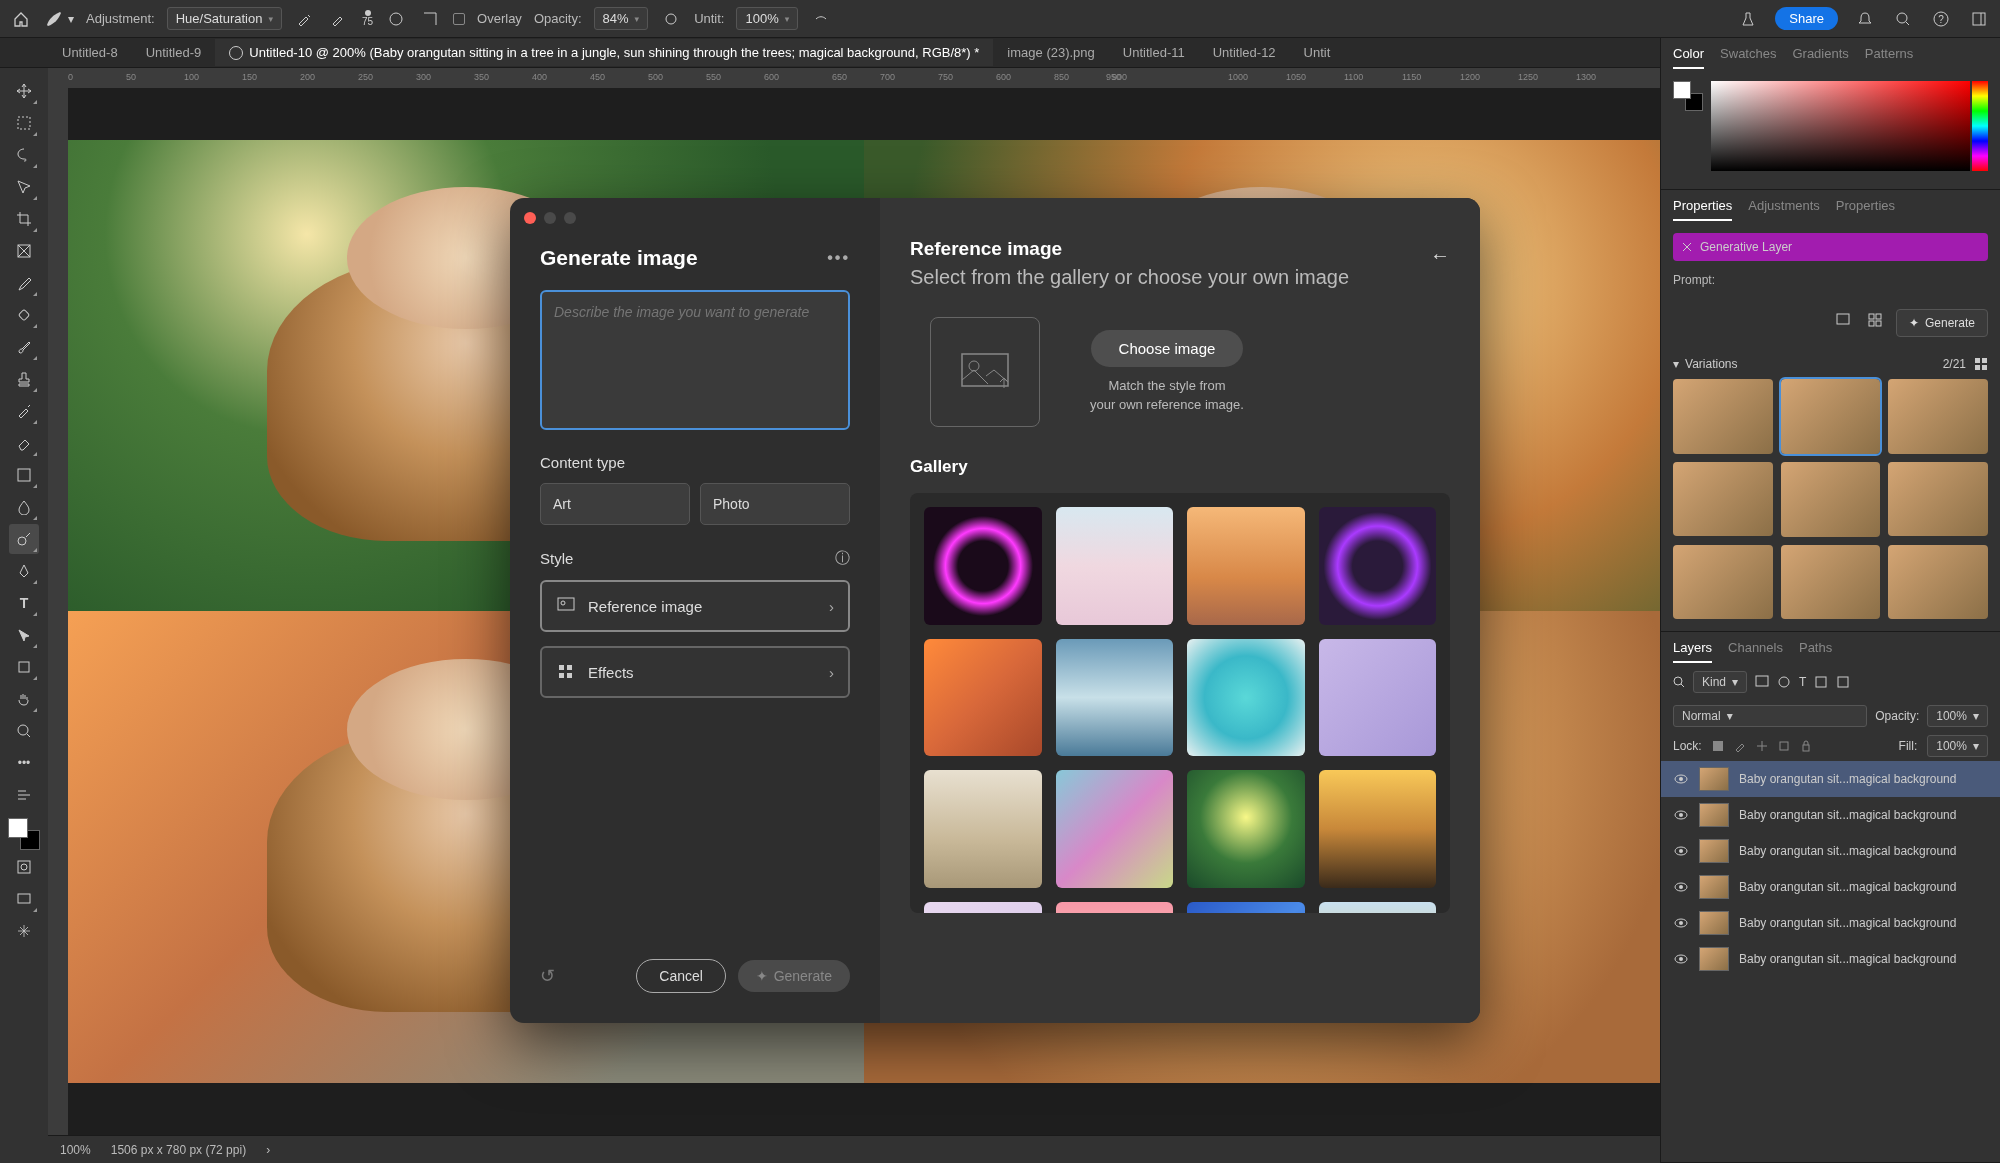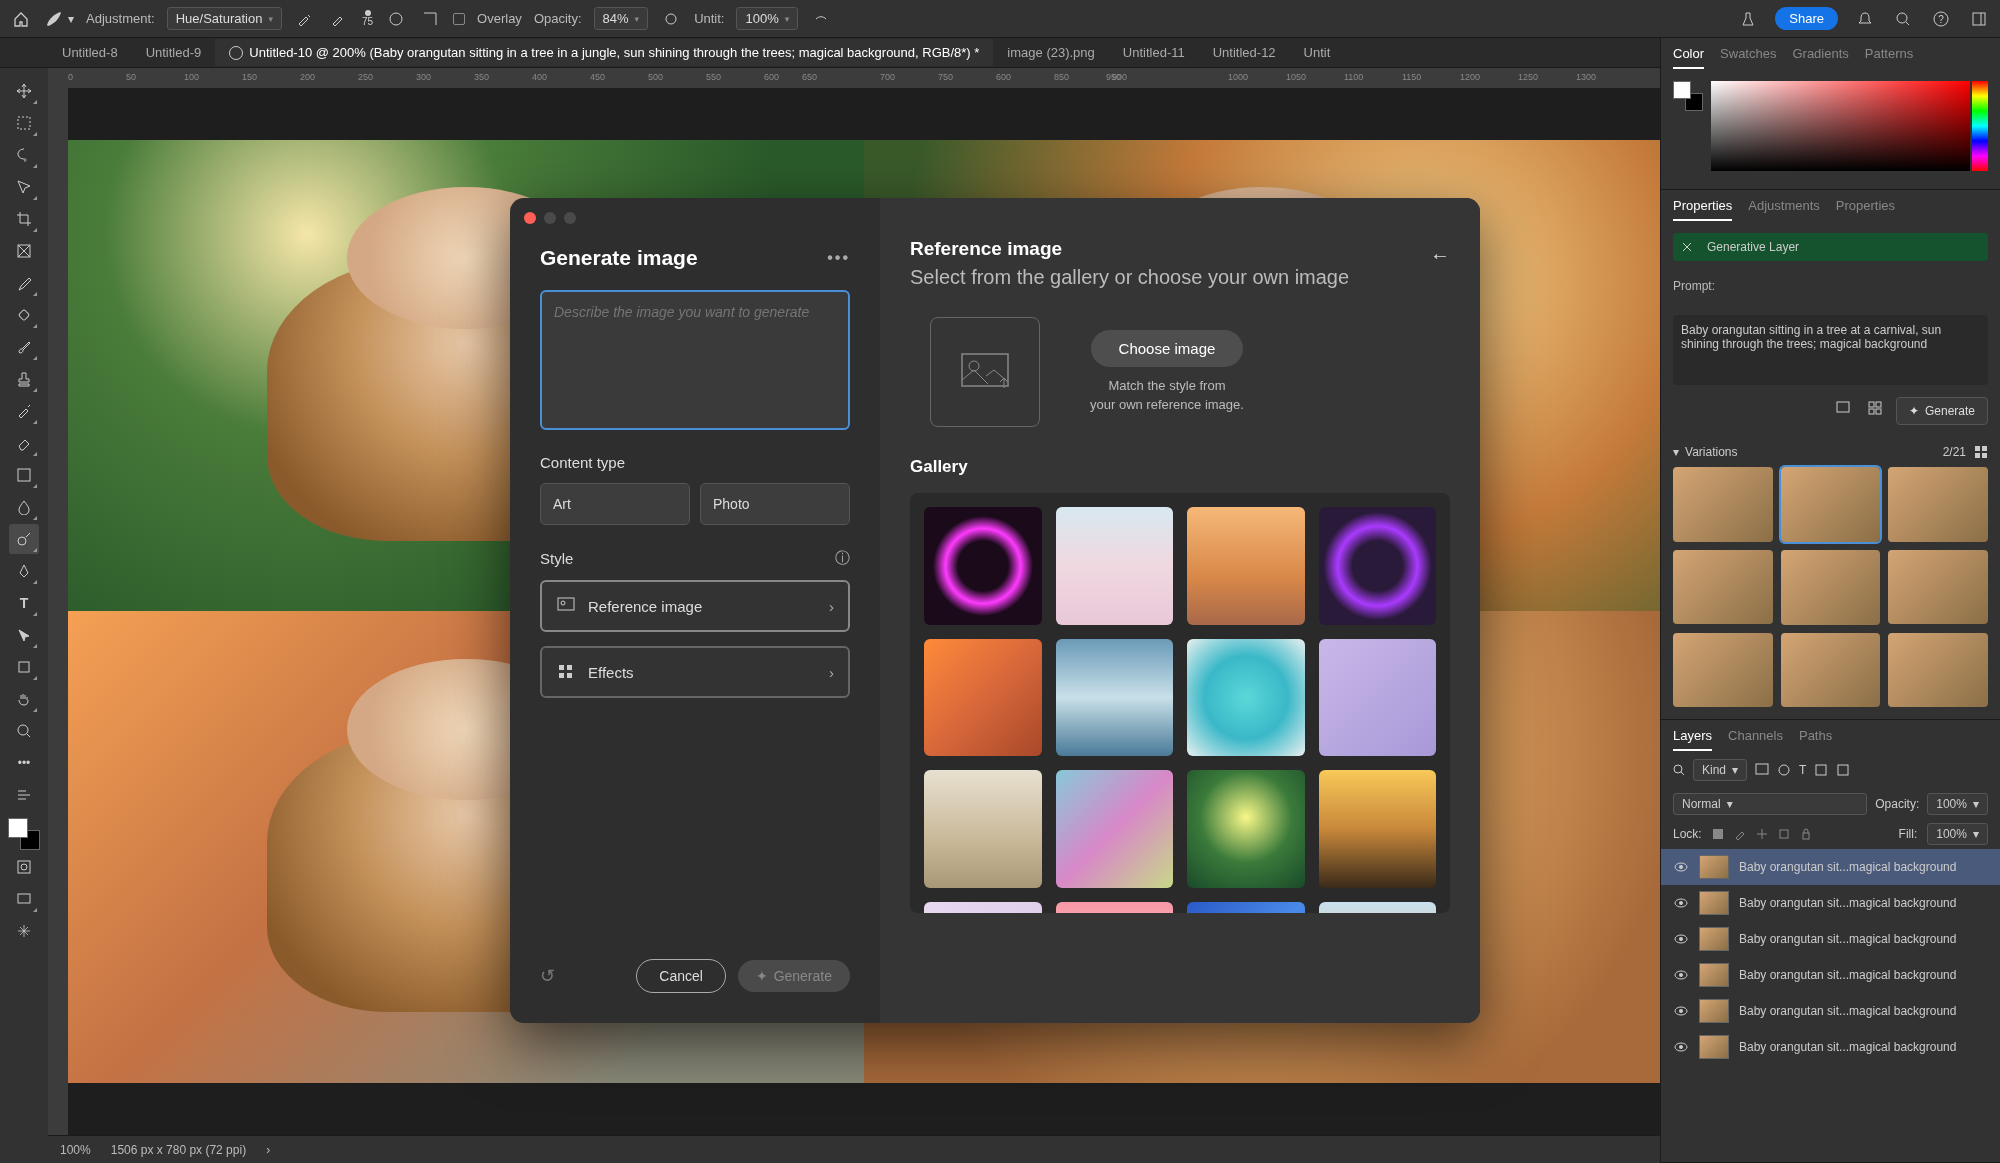--- a/index.html
+++ b/index.html
@@ -111,21 +111,21 @@
 .panel-tab.active { color: #fff; border-bottom: 2px solid #fff; }
 .color-panel { height: 120px; padding: 12px; position: relative; }
 .color-picker { position: absolute; left: 50px; top: 12px; right: 30px; height: 90px; background: linear-gradient(to right, #fff 0%, #ff0000 100%); }
 .color-picker::after { content: ''; position: absolute; inset: 0; background: linear-gradient(to bottom, transparent 0%, #000 100%); }
 .hue-bar { position: absolute; right: 12px; top: 12px; width: 16px; height: 90px; background: linear-gradient(to bottom, #ff0000, #ffff00, #00ff00, #00ffff, #0000ff, #ff00ff, #ff0000); }
 .fg-bg-small { position: absolute; left: 12px; top: 12px; width: 30px; height: 30px; }
 .fg-bg-small .fg { position: absolute; width: 18px; height: 18px; background: #fff; border: 1px solid #666; top: 0; left: 0; }
 .fg-bg-small .bg { position: absolute; width: 18px; height: 18px; background: #000; border: 1px solid #666; bottom: 0; right: 0; }
 
 .props-panel { padding: 12px; }
-.gen-layer-row { display: flex; align-items: center; gap: 12px; background: #14532d; padding: 6px; border-radius: 4px; margin-bottom: 18px; }
+.gen-layer-row { display: flex; align-items: center; gap: 5px; background: #a21caf; padding: 6px; border-radius: 4px; margin-bottom: 12px; }
 .prompt-label { color: #bbb; font-size: 12px; margin-bottom: 22px; }
 .prompt-text { background: #2a2a2a; padding: 8px; border-radius: 4px; font-size: 12px; color: #ccc; min-height: 70px; }
 .gen-actions { display: flex; justify-content: flex-end; gap: 10px; margin-top: 12px; }
 .gen-btn-sm { background: #3a3a3a; border: 1px solid #555; border-radius: 4px; padding: 6px 12px; color: #ddd; font-size: 12px; display: flex; align-items: center; gap: 6px; cursor: pointer; }
 
 .variations-head { display: flex; justify-content: space-between; align-items: center; padding: 8px 12px; font-size: 12px; }
 .var-grid { display: grid; grid-template-columns: repeat(3, 1fr); gap: 8px; padding: 0 12px 12px 12px; }
 .var-item { aspect-ratio: 4/3; border-radius: 4px; background: linear-gradient(135deg, #d4a574 0%, #8b6f47 100%); cursor: pointer; }
 .var-item.selected { outline: 2px solid #4a90d9; }
 
@@ -424,21 +424,21 @@
     <span class="tick" style="left:194px">150</span>
     <span class="tick" style="left:252px">200</span>
     <span class="tick" style="left:310px">250</span>
     <span class="tick" style="left:368px">300</span>
     <span class="tick" style="left:426px">350</span>
     <span class="tick" style="left:484px">400</span>
     <span class="tick" style="left:542px">450</span>
     <span class="tick" style="left:600px">500</span>
     <span class="tick" style="left:658px">550</span>
     <span class="tick" style="left:716px">600</span>
-    <span class="tick" style="left:754px">650</span>
+    <span class="tick" style="left:784px">650</span>
     <span class="tick" style="left:832px">700</span>
     <span class="tick" style="left:890px">750</span>
     <span class="tick" style="left:948px">600</span>
     <span class="tick" style="left:1006px">850</span>
     <span class="tick" style="left:1064px">900</span>
     <span class="tick" style="left:1058px">950</span>
     <span class="tick" style="left:1180px">1000</span>
     <span class="tick" style="left:1238px">1050</span>
     <span class="tick" style="left:1296px">1100</span>
     <span class="tick" style="left:1354px">1150</span>
@@ -593,21 +593,20 @@
     <div class="props-panel">
       <div class="gen-layer-row">
         <span>
             <svg width="16" height="16">
               <path d="M4 4l8 8M4 12l8-8" stroke="#ccc"></path>
             </svg>
           </span>
         <span>Generative Layer</span>
       </div>
       <div class="prompt-label">Prompt:</div>
-      <div class="prompt-text">Baby orangutan sitting in a tree at a carnival, sun shining through the trees; magical background</div>
       <div class="gen-actions">
         <div class="icon-btn">
             <svg width="16" height="16">
               <rect x="2" y="2" width="12" height="10" stroke="#ccc" fill="none"></rect>
             </svg>
           </div>
         <div class="icon-btn">
             <svg width="16" height="16">
               <rect x="2" y="2" width="5" height="5" stroke="#ccc" fill="none"></rect>
               <rect x="9" y="2" width="5" height="5" stroke="#ccc" fill="none"></rect>

